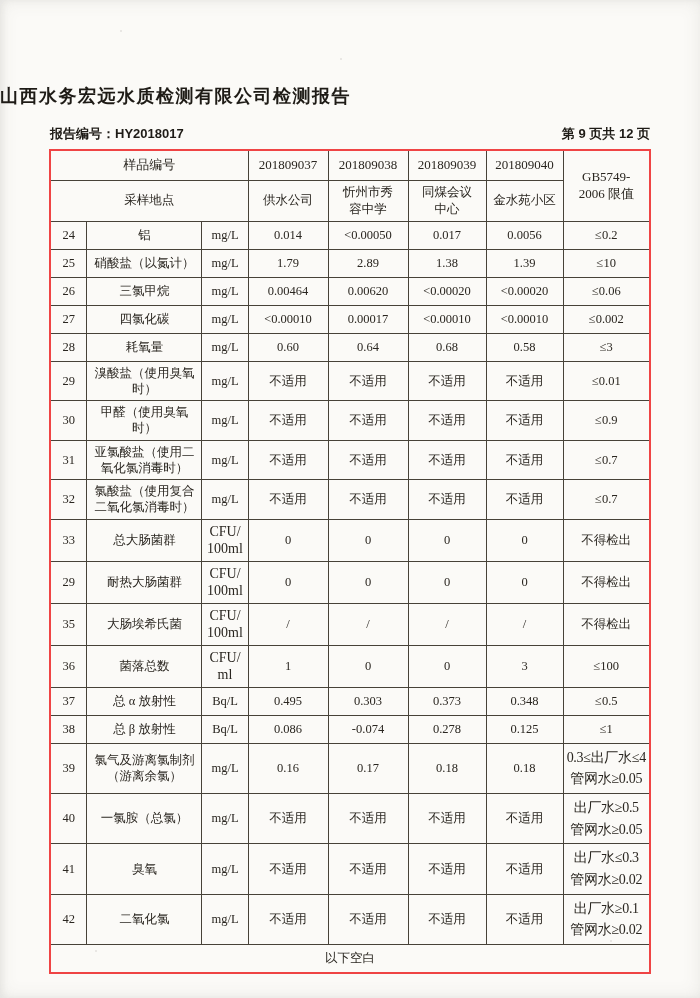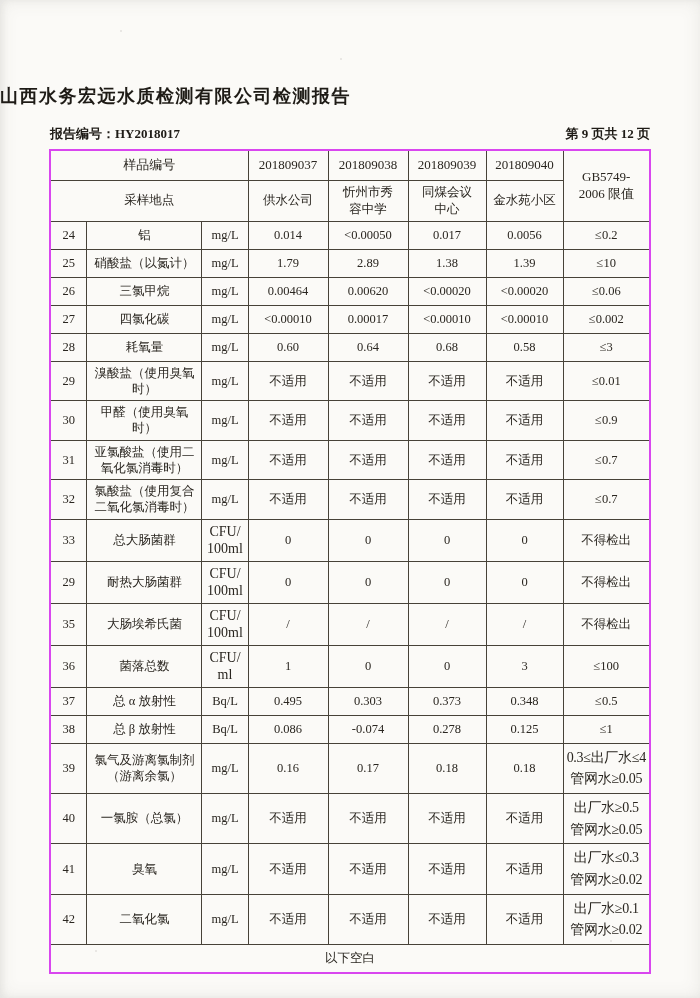--- a/index.html
+++ b/index.html
@@ -26,21 +26,21 @@
     font-size:18px;
     letter-spacing:1.5px;
     color:#1e1b16;
   }
   .meta-row{
     width:600px;
     margin:17px auto 6px auto;
     display:flex;
     justify-content:space-between;
     align-items:flex-end;
-    font-family:Liberation Serif, serif;
+    font-family:Liberation Sans, sans-serif;
     font-weight:bold;
     font-size:13px;
     color:#1e1b16;
   }
   table.results{
     width:600px;
     margin:0 auto;
     border-collapse:collapse;
     table-layout:fixed;
     background:transparent;
@@ -51,21 +51,21 @@
     vertical-align:middle;
     font-size:12.5px;
     line-height:1.3;
     padding:3px 2px;
     height:28px;
     white-space:pre-line;
     color:#2a2620;
     box-sizing:border-box;
     overflow:hidden;
   }
-  table.results{border:2px solid #d946ef;}
+  table.results{border:2px solid #ef4444;}
   td.c-name{text-align:left;padding-left:6px;font-size:12px;}
   td.c-no{font-size:12px;}
   td.c-unit{font-size:11.5px;}
   td.c-unit.unit-multi{font-size:14px;line-height:1.25;}
   td.c-limit{font-size:12px;}
   td.c-limit.limit-multi{font-size:14px;line-height:1.55;letter-spacing:-0.3px;}
   tr.hdr-1 td{height:30px;font-size:13px;}
   tr.hdr-2 td{height:41px;font-size:12.5px;}
   td.limit-header{font-size:13px;line-height:2.55;white-space:pre-line;}
   td.blank-cell{

